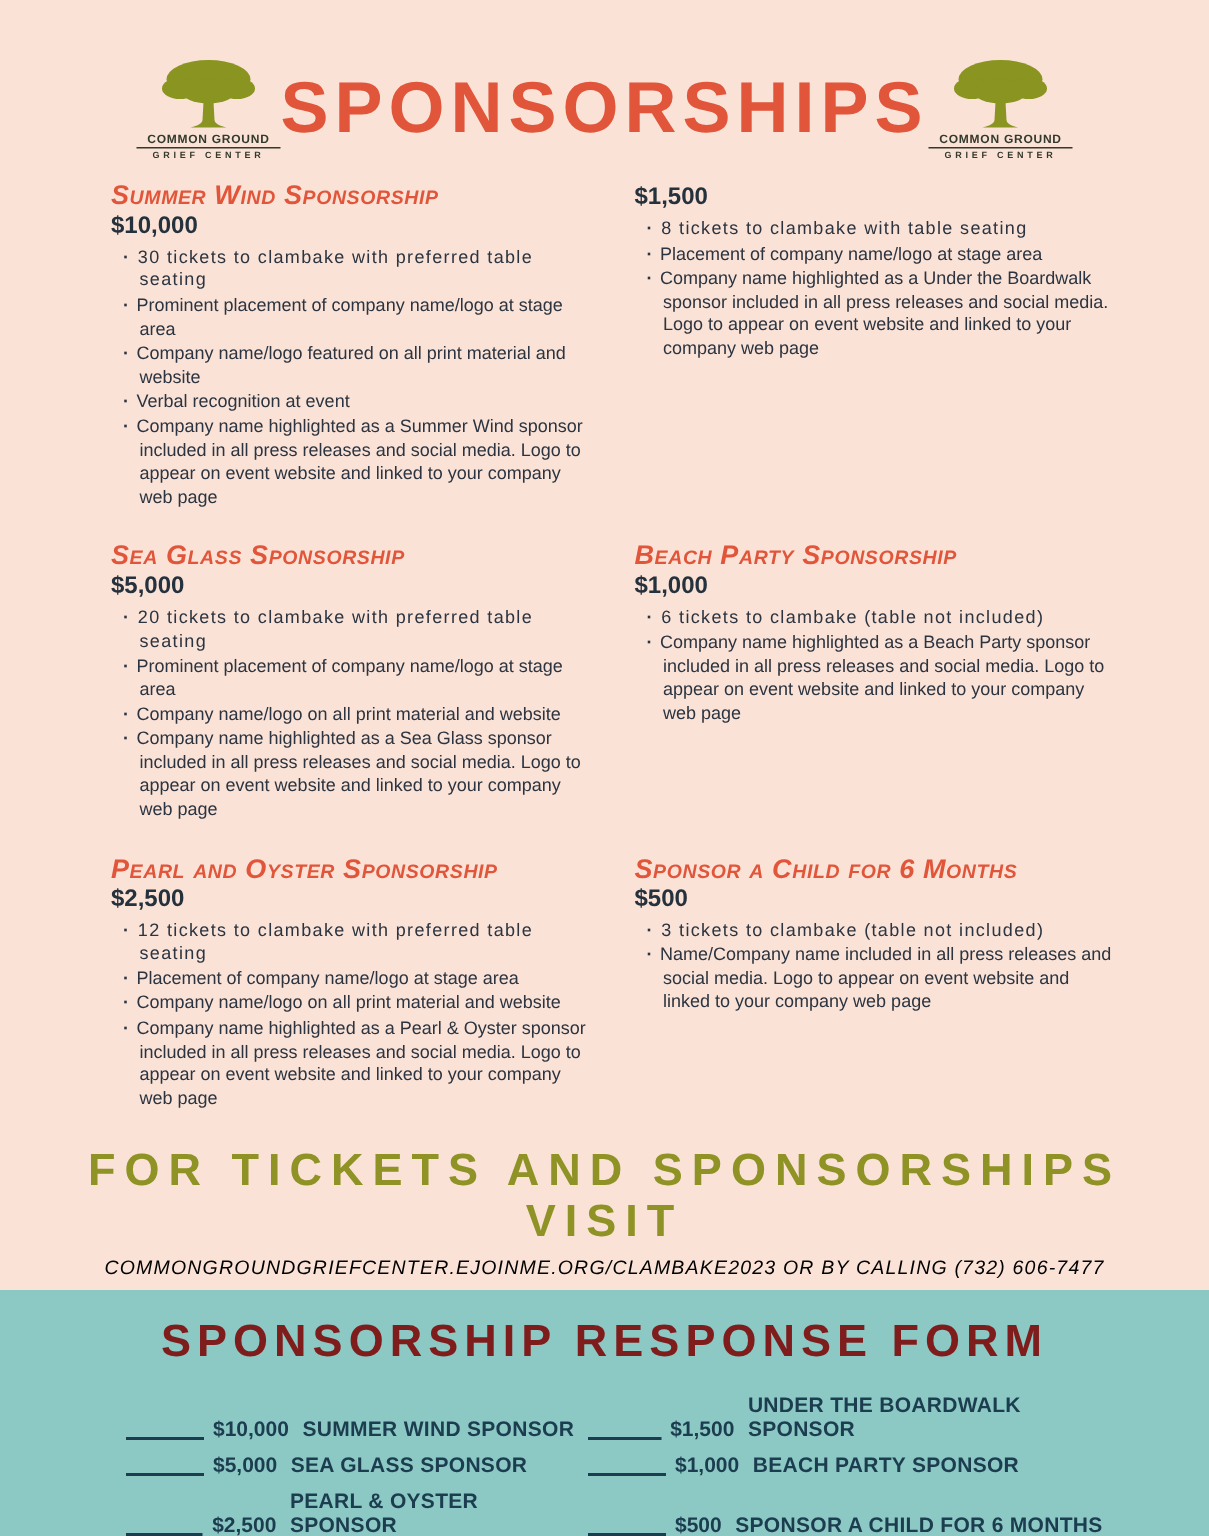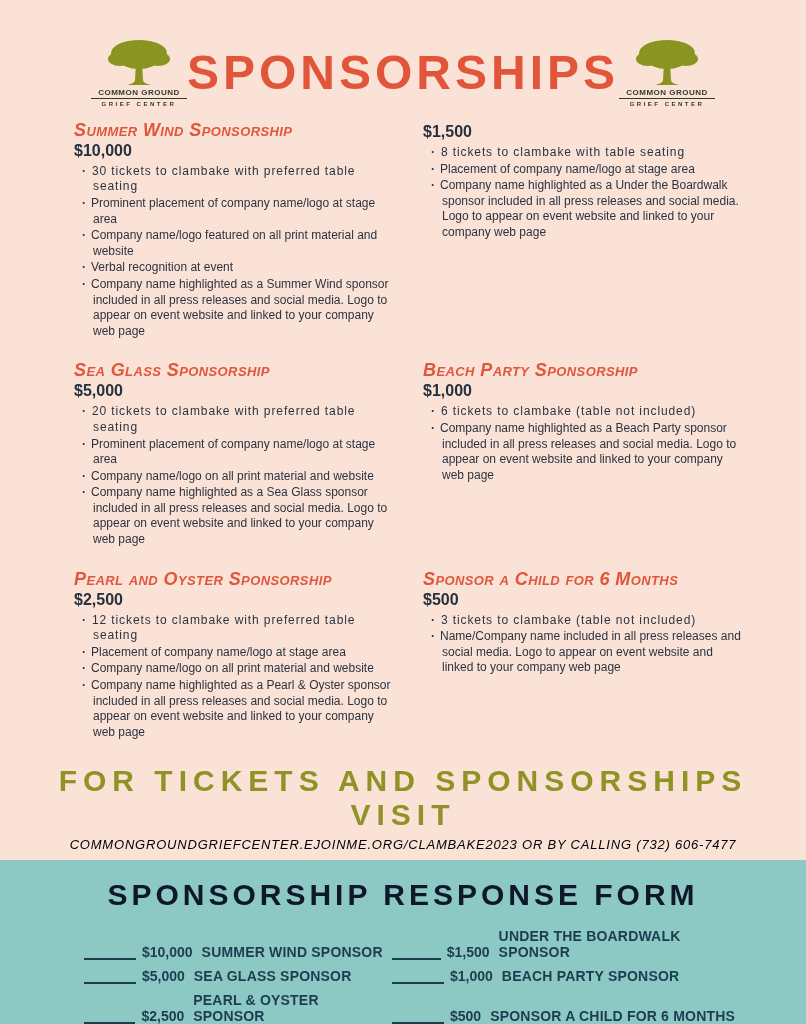--- a/index.html
+++ b/index.html
@@ -37,21 +37,21 @@
   .cta-detail { font-size:13px; font-weight:400; font-style:italic; letter-spacing:.8px;
                 color:#000000; margin-top:5px; }
 
   
   .wave { display:block; width:806px; height:42px; margin-top:8px; }
 
   
   .bottom { flex:1; background:#8cc9c5; color:#1c3d4f; position:relative;
             padding:18px 66px 0; }
   .form-title { text-align:center; font-size:30px; font-weight:800; letter-spacing:4px;
-                color:#0f172a; margin-bottom:16px; }
+                color:#7f1d1d; margin-bottom:16px; }
   .options { display:grid; grid-template-columns:308px 1fr; row-gap:8px; padding-left:18px; }
   .option { display:flex; align-items:flex-end; font-size:14px; font-weight:800; }
   .blank { display:inline-block; border-bottom:2px solid #1c3d4f; }
   .opt-blank { width:52px; height:13px; }
   .opt-amount { margin-left:6px; }
   .opt-label { margin-left:9px; letter-spacing:.2px; }
 </style>
 </head>
 <body>
 

